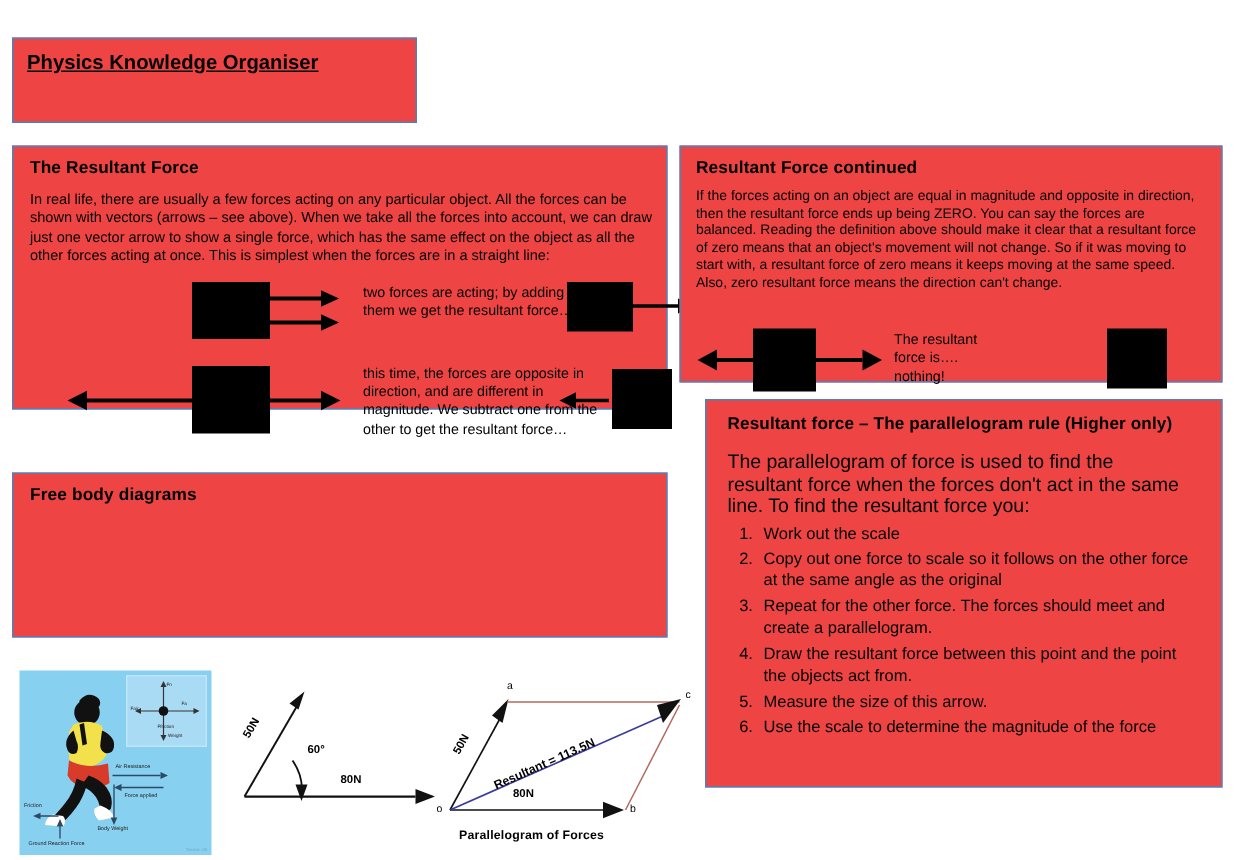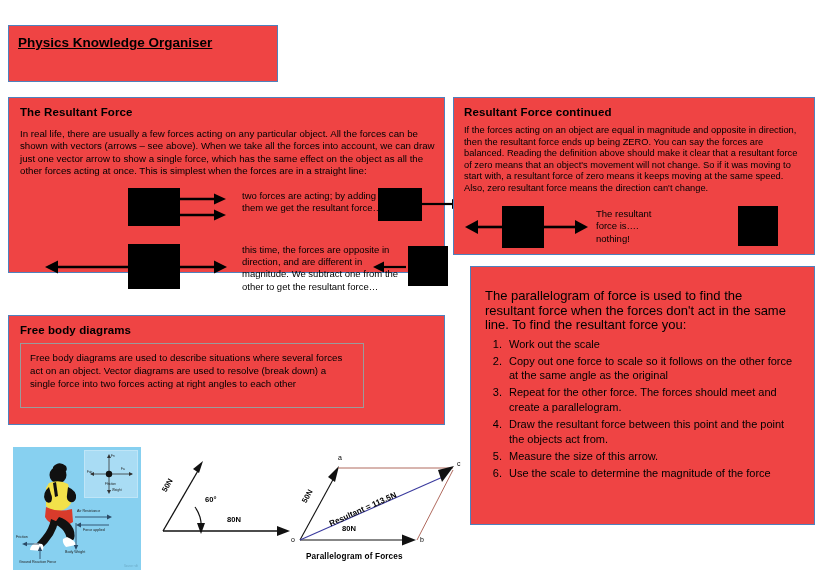--- a/index.html
+++ b/index.html
@@ -64,21 +64,21 @@
     width:344px;
     height:65px;
     box-sizing:border-box;
     font-size:9.7px;
     line-height:13px;
   }
 
   
   #resultant-cont-panel{left:453px;top:97px;width:362px;height:158px;padding:8px 10px;}
   #rc-para{width:340px;font-size:9.3px;line-height:11.6px;}
-  #rc-dia{position:relative;width:340px;height:58px;margin-top:8px;}
+  #rc-dia{position:relative;width:340px;height:58px;margin-top:21px;}
 
   #parallelogram-panel{left:470px;top:266px;width:345px;height:259px;padding:10px 14px;}
   #pg-intro{margin-top:12px;width:310px;font-size:13px;line-height:14.5px;}
   ol.steps{
     margin:4px 0 0 0;
     padding-left:20px;
     font-size:11px;
     line-height:14.6px;
   }
   ol.steps li{margin-bottom:2.5px;padding-left:4px;}
@@ -146,21 +146,20 @@
     <svg class="abs" style="left:352px;top:72px;" width="36" height="18">
       <line x1="12" y1="9" x2="34" y2="9" stroke="#000" stroke-width="2.2"></line>
       <polygon points="12,3.5 1,9 12,14.5" fill="#000"></polygon>
     </svg>
     <div class="blk" style="left:388px;top:60px;width:40px;height:40px;"></div>
   </div>
 </div>
 
 <div class="panel" id="free-body-panel">
   <div class="panel-title">Free body diagrams</div>
-  <div id="fb-inner">Free body diagrams are used to describe situations where several forces act on an object. Vector diagrams are used to resolve (break down) a single force into two forces acting at right angles to each other</div>
 </div>
 
 <div class="panel" id="resultant-cont-panel">
   <div class="panel-title" style="margin-bottom:7px;">Resultant Force continued</div>
   <div id="rc-para">If the forces acting on an object are equal in magnitude and opposite in direction, then the resultant force ends up being ZERO. You can say the forces are balanced. Reading the definition above should make it clear that a resultant force of zero means that an object's movement will not change. So if it was moving to start with, a resultant force of zero means it keeps moving at the same speed. Also, zero resultant force means the direction can't change.</div>
 
   <div id="rc-dia">
     <svg class="abs" style="left:0px;top:14px;" width="46" height="20">
       <line x1="14" y1="10" x2="44" y2="10" stroke="#000" stroke-width="2.6"></line>
       <polygon points="14,3 1,10 14,17" fill="#000"></polygon>
@@ -169,20 +168,21 @@
     <svg class="abs" style="left:80px;top:14px;" width="46" height="20">
       <line x1="0" y1="10" x2="31" y2="10" stroke="#000" stroke-width="2.6"></line>
       <polygon points="31,3 44,10 31,17" fill="#000"></polygon>
     </svg>
     <div class="cap" style="left:132px;top:5px;width:62px;line-height:12.5px;">The resultant force is…. nothing!</div>
     <div class="blk" style="left:274px;top:3px;width:40px;height:40px;"></div>
   </div>
 </div>
 
 <div class="panel" id="parallelogram-panel">
+  <div class="panel-title" style="font-size:11.4px;">Resultant force – The parallelogram rule (Higher only)</div>
   <div id="pg-intro">The parallelogram of force is used to find the resultant force when the forces don't act in the same line. To find the resultant force you:</div>
   <ol class="steps">
     <li>Work out the scale</li>
     <li>Copy out one force to scale so it follows on the other force at the same angle as the original</li>
     <li>Repeat for the other force. The forces should meet and create a parallelogram.</li>
     <li>Draw the resultant force between this point and the point the objects act from.</li>
     <li>Measure the size of this arrow.</li>
     <li>Use the scale to determine the magnitude of the force</li>
   </ol>
 </div>

